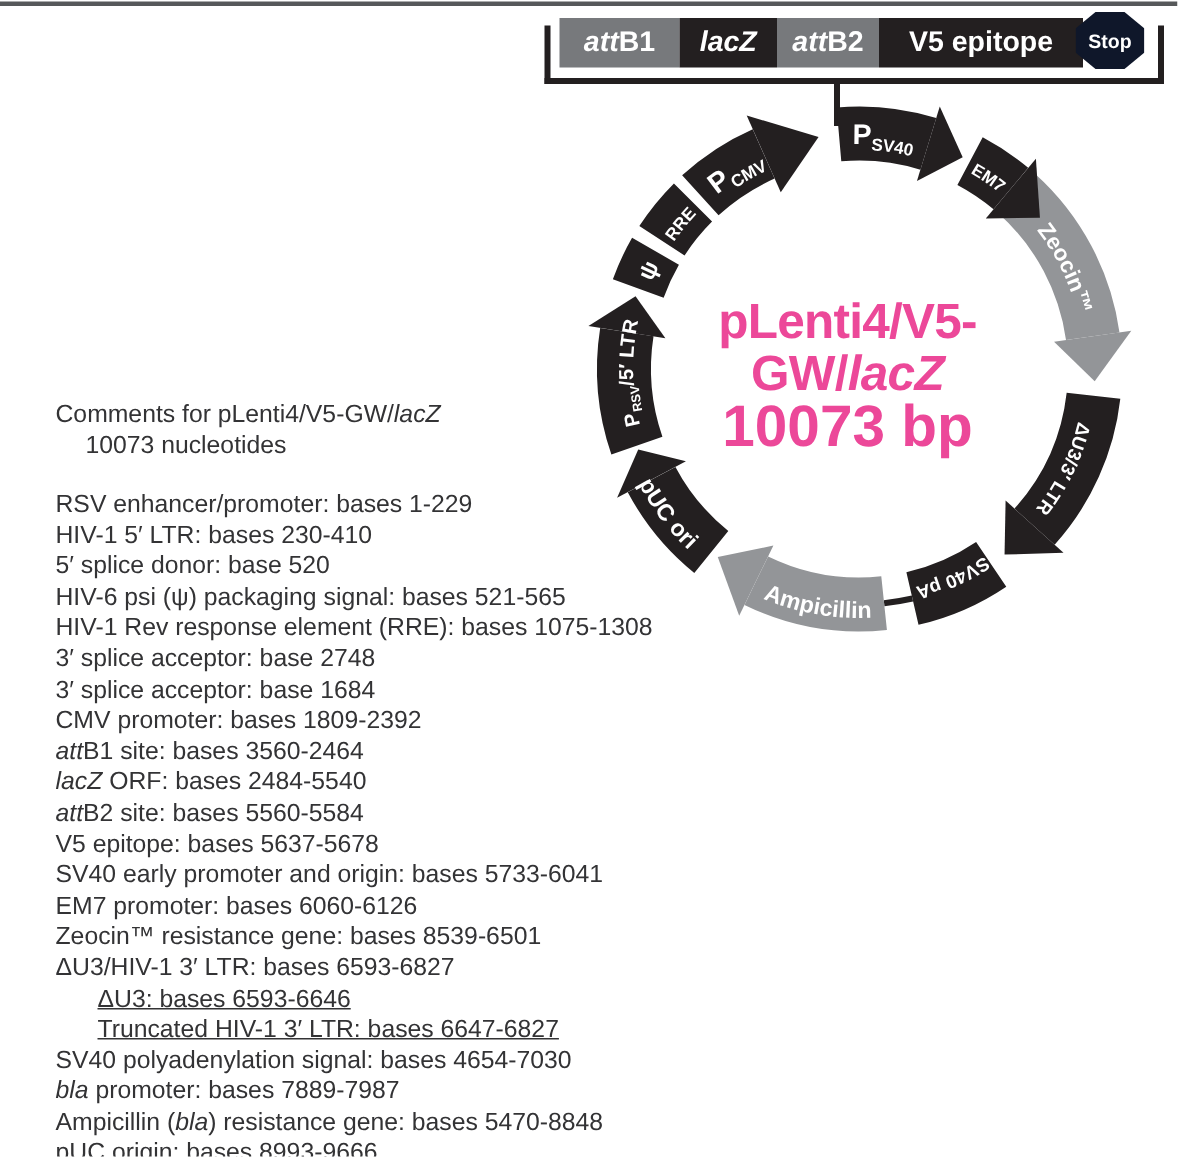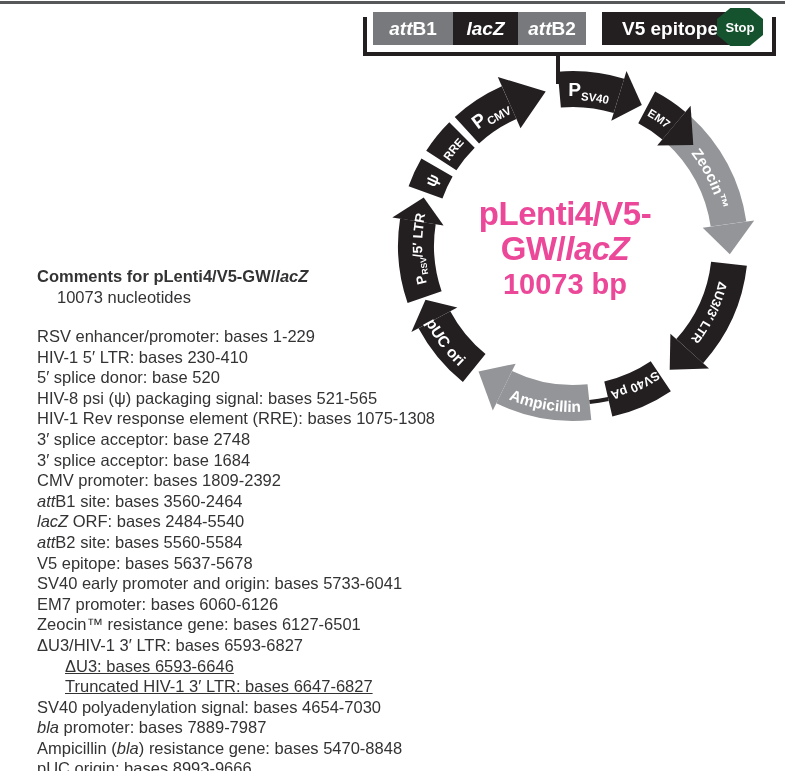--- a/index.html
+++ b/index.html
@@ -9,34 +9,34 @@
   }
   .top-line{position:absolute;top:1px;left:0;width:785px;height:3px;background:#56585a;}
   
   .bracket{position:absolute;left:363px;top:17px;width:405px;height:35px;
     border-left:4px solid #231f20;border-right:4px solid #231f20;border-bottom:4px solid #231f20;}
   .dropline{position:absolute;left:556px;top:56px;width:4px;height:28px;background:#231f20;}
   .cassette-box{position:absolute;top:12px;height:33px;color:#fff;font-weight:bold;font-size:19px;
     display:flex;align-items:center;justify-content:center;white-space:nowrap;}
   .box-gray{background:#77797c;}
   .box-black{background:#231f20;}
-  .stop-octagon{position:absolute;left:717px;top:8px;width:46px;height:38px;background:#14532d;
+  .stop-octagon{position:absolute;left:717px;top:8px;width:46px;height:38px;background:#0f172a;
     color:#fff;font-weight:bold;font-size:13px;display:flex;align-items:center;justify-content:center;
     clip-path:polygon(29% 0%,71% 0%,100% 29%,100% 71%,71% 100%,29% 100%,0% 71%,0% 29%);}
   .i{font-style:italic;}
   
   svg.map{position:absolute;left:0;top:0;}
   svg.map text{font-family:"Liberation Sans","DejaVu Sans",sans-serif;font-weight:bold;fill:#ffffff;}
   .map-title{position:absolute;left:440px;top:196px;width:250px;text-align:center;
     color:#ec4899;font-weight:bold;}
   .map-title .t1,.map-title .t2{font-size:33px;line-height:35px;letter-spacing:-0.5px;white-space:nowrap;}
-  .map-title .t3{font-size:29px;line-height:33px;margin-top:2px;}
+  .map-title .t3{font-size:39px;line-height:33px;margin-top:2px;}
   
   .comments{position:absolute;left:37px;top:266px;color:#333335;font-size:16.5px;white-space:nowrap;}
-  .c-header{font-weight:bold;line-height:21px;}
+  .c-header{font-weight:normal;line-height:21px;}
   .c-sub{font-weight:normal;line-height:21px;padding-left:20px;}
   .c-list{margin-top:18px;line-height:20.6px;}
   .c-line.ind{padding-left:28px;text-decoration:underline;}
 </style>
 </head>
 <body>
 
 <div class="top-line"></div>
 
 <div class="bracket"></div>
@@ -46,21 +46,21 @@
       <span class="i">att</span>
       <span>B1</span>
     </div>
     <div class="cassette-box box-black" style="left: 453px; width: 65px;">
       <span class="i">lacZ</span>
     </div>
     <div class="cassette-box box-gray" style="left: 518px; width: 68px;">
       <span class="i">att</span>
       <span>B2</span>
     </div>
-    <div class="cassette-box box-black" style="left: 602px; width: 136px;">
+    <div class="cassette-box box-black" style="left: 586px; width: 136px;">
       <span>V5 epitope</span>
     </div>
   </div>
 <div class="stop-octagon">
   <span>Stop</span>
 </div>
 
 <svg class="map" id="map-svg" width="785" height="771" viewBox="0 0 785 771">
     <path d="M 559.3 89.6 A 157 157 0 0 1 618.9 95.9" fill="none" stroke="#231f20" stroke-width="36"></path>
     <path d="M 646.7 107.4 A 157 157 0 0 1 673.9 125.7" fill="none" stroke="#231f20" stroke-width="36"></path>
@@ -112,32 +112,32 @@
   <div class="t3">10073 bp</div>
 </div>
 
 <div class="comments">
   <div class="c-header"><span>Comments for pLenti4/V5-GW/</span><span class="i">lacZ</span></div>
   <div class="c-sub">10073 nucleotides</div>
   <div class="c-list">
       <div class="c-line"><span>RSV enhancer/promoter: bases 1-229</span></div>
       <div class="c-line"><span>HIV-1 5′ LTR: bases 230-410</span></div>
       <div class="c-line"><span>5′ splice donor: base 520</span></div>
-      <div class="c-line"><span>HIV-8 psi (ψ) packaging signal: bases 521-565</span></div>
+      <div class="c-line"><span>HIV-6 psi (ψ) packaging signal: bases 521-565</span></div>
       <div class="c-line"><span>HIV-1 Rev response element (RRE): bases 1075-1308</span></div>
       <div class="c-line"><span>3′ splice acceptor: base 2748</span></div>
       <div class="c-line"><span>3′ splice acceptor: base 1684</span></div>
       <div class="c-line"><span>CMV promoter: bases 1809-2392</span></div>
       <div class="c-line"><span class="i">att</span><span>B1 site: bases 3560-2464</span></div>
       <div class="c-line"><span class="i">lacZ</span><span> ORF: bases 2484-5540</span></div>
       <div class="c-line"><span class="i">att</span><span>B2 site: bases 5560-5584</span></div>
       <div class="c-line"><span>V5 epitope: bases 5637-5678</span></div>
       <div class="c-line"><span>SV40 early promoter and origin: bases 5733-6041</span></div>
       <div class="c-line"><span>EM7 promoter: bases 6060-6126</span></div>
-      <div class="c-line"><span>Zeocin™ resistance gene: bases 6127-6501</span></div>
+      <div class="c-line"><span>Zeocin™ resistance gene: bases 8539-6501</span></div>
       <div class="c-line"><span>ΔU3/HIV-1 3′ LTR: bases 6593-6827</span></div>
       <div class="c-line ind"><span>ΔU3: bases 6593-6646</span></div>
       <div class="c-line ind"><span>Truncated HIV-1 3′ LTR: bases 6647-6827</span></div>
       <div class="c-line"><span>SV40 polyadenylation signal: bases 4654-7030</span></div>
       <div class="c-line"><span class="i">bla</span><span> promoter: bases 7889-7987</span></div>
       <div class="c-line"><span>Ampicillin (</span><span class="i">bla</span><span>) resistance gene: bases 5470-8848</span></div>
       <div class="c-line"><span>pUC origin: bases 8993-9666</span></div>
     </div>
 </div>
 

